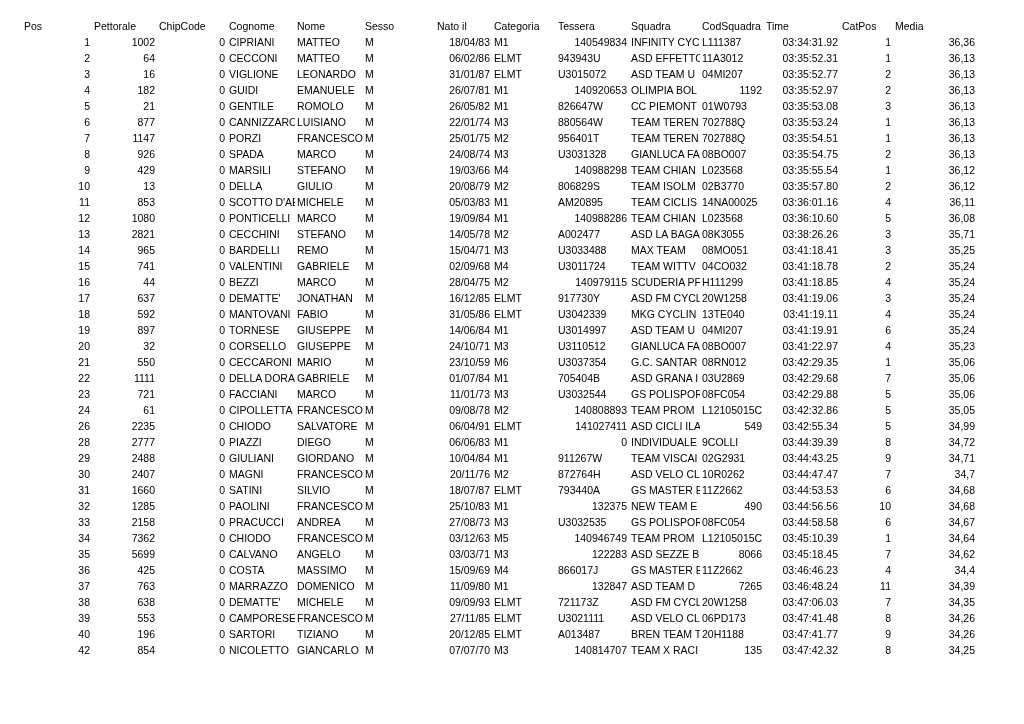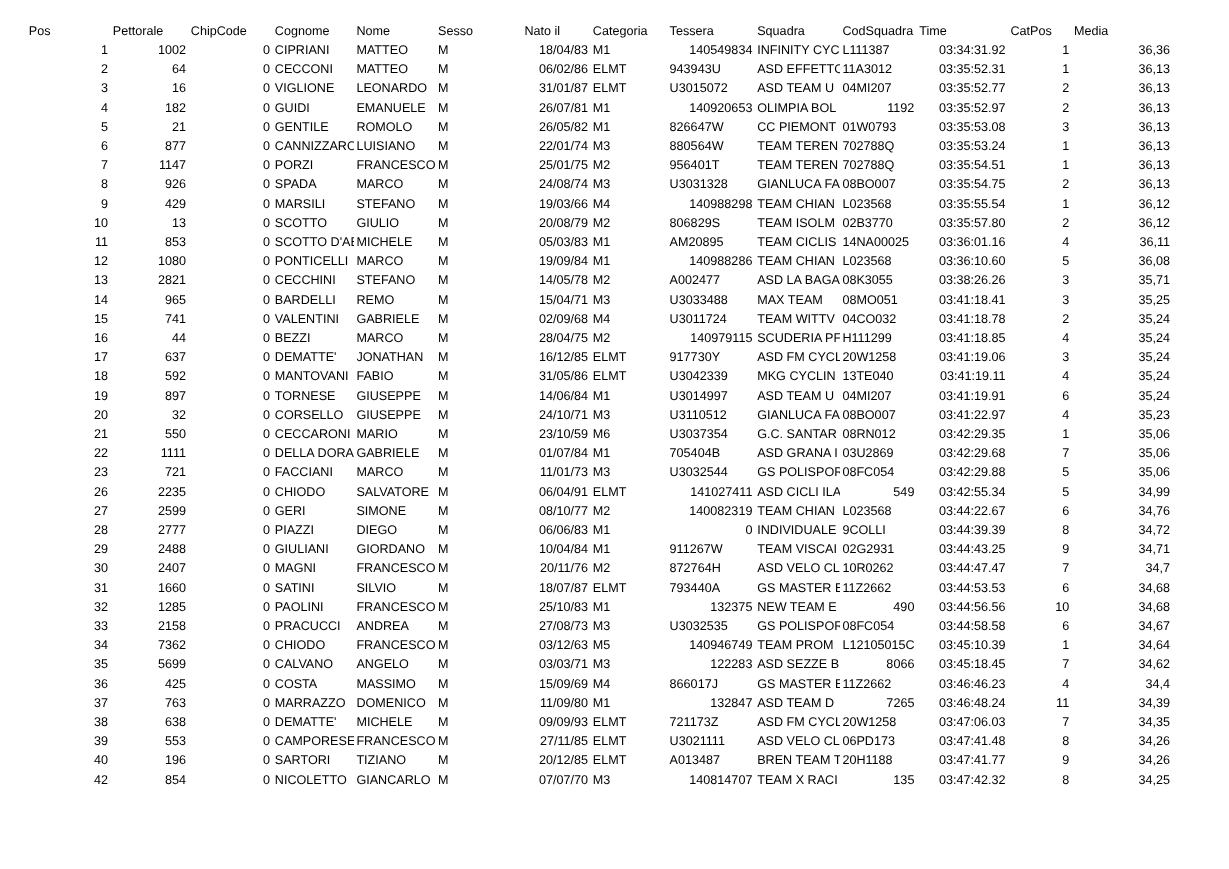--- a/index.html
+++ b/index.html
@@ -214,21 +214,21 @@
         <td class="al cell-codsquadra">L023568</td>
         <td class="ar cell-time">03:35:55.54</td>
         <td class="ar cell-catpos">1</td>
         <td class="ar cell-media">36,12</td>
         <td></td>
       </tr>
       <tr>
         <td class="ar cell-pos">10</td>
         <td class="ar cell-pettorale">13</td>
         <td class="ar cell-chipcode">0</td>
-        <td class="al cell-cognome">SCOTTO</td>
+        <td class="al cell-cognome">DELLA</td>
         <td class="al cell-nome">GIULIO</td>
         <td class="al cell-sesso">M</td>
         <td class="ar cell-natoil">20/08/79</td>
         <td class="al cell-categoria">M2</td>
         <td class="al cell-tessera">806829S</td>
         <td class="al cell-squadra">TEAM ISOLM</td>
         <td class="al cell-codsquadra">02B3770</td>
         <td class="ar cell-time">03:35:57.80</td>
         <td class="ar cell-catpos">2</td>
         <td class="ar cell-media">36,12</td>
@@ -449,51 +449,51 @@
         <td class="al cell-categoria">M3</td>
         <td class="al cell-tessera">U3032544</td>
         <td class="al cell-squadra">GS POLISPOR</td>
         <td class="al cell-codsquadra">08FC054</td>
         <td class="ar cell-time">03:42:29.88</td>
         <td class="ar cell-catpos">5</td>
         <td class="ar cell-media">35,06</td>
         <td></td>
       </tr>
       <tr>
+        <td class="ar cell-pos">24</td>
+        <td class="ar cell-pettorale">61</td>
+        <td class="ar cell-chipcode">0</td>
+        <td class="al cell-cognome">CIPOLLETTA</td>
+        <td class="al cell-nome">FRANCESCO</td>
+        <td class="al cell-sesso">M</td>
+        <td class="ar cell-natoil">09/08/78</td>
+        <td class="al cell-categoria">M2</td>
+        <td class="ar cell-tessera">140808893</td>
+        <td class="al cell-squadra">TEAM PROM</td>
+        <td class="al cell-codsquadra">L12105015C</td>
+        <td class="ar cell-time">03:42:32.86</td>
+        <td class="ar cell-catpos">5</td>
+        <td class="ar cell-media">35,05</td>
+        <td></td>
+      </tr>
+      <tr>
         <td class="ar cell-pos">26</td>
         <td class="ar cell-pettorale">2235</td>
         <td class="ar cell-chipcode">0</td>
         <td class="al cell-cognome">CHIODO</td>
         <td class="al cell-nome">SALVATORE</td>
         <td class="al cell-sesso">M</td>
         <td class="ar cell-natoil">06/04/91</td>
         <td class="al cell-categoria">ELMT</td>
         <td class="ar cell-tessera">141027411</td>
         <td class="al cell-squadra">ASD CICLI ILA</td>
         <td class="ar cell-codsquadra">549</td>
         <td class="ar cell-time">03:42:55.34</td>
         <td class="ar cell-catpos">5</td>
         <td class="ar cell-media">34,99</td>
-        <td></td>
-      </tr>
-      <tr>
-        <td class="ar cell-pos">27</td>
-        <td class="ar cell-pettorale">2599</td>
-        <td class="ar cell-chipcode">0</td>
-        <td class="al cell-cognome">GERI</td>
-        <td class="al cell-nome">SIMONE</td>
-        <td class="al cell-sesso">M</td>
-        <td class="ar cell-natoil">08/10/77</td>
-        <td class="al cell-categoria">M2</td>
-        <td class="ar cell-tessera">140082319</td>
-        <td class="al cell-squadra">TEAM CHIAN</td>
-        <td class="al cell-codsquadra">L023568</td>
-        <td class="ar cell-time">03:44:22.67</td>
-        <td class="ar cell-catpos">6</td>
-        <td class="ar cell-media">34,76</td>
         <td></td>
       </tr>
       <tr>
         <td class="ar cell-pos">28</td>
         <td class="ar cell-pettorale">2777</td>
         <td class="ar cell-chipcode">0</td>
         <td class="al cell-cognome">PIAZZI</td>
         <td class="al cell-nome">DIEGO</td>
         <td class="al cell-sesso">M</td>
         <td class="ar cell-natoil">06/06/83</td>

